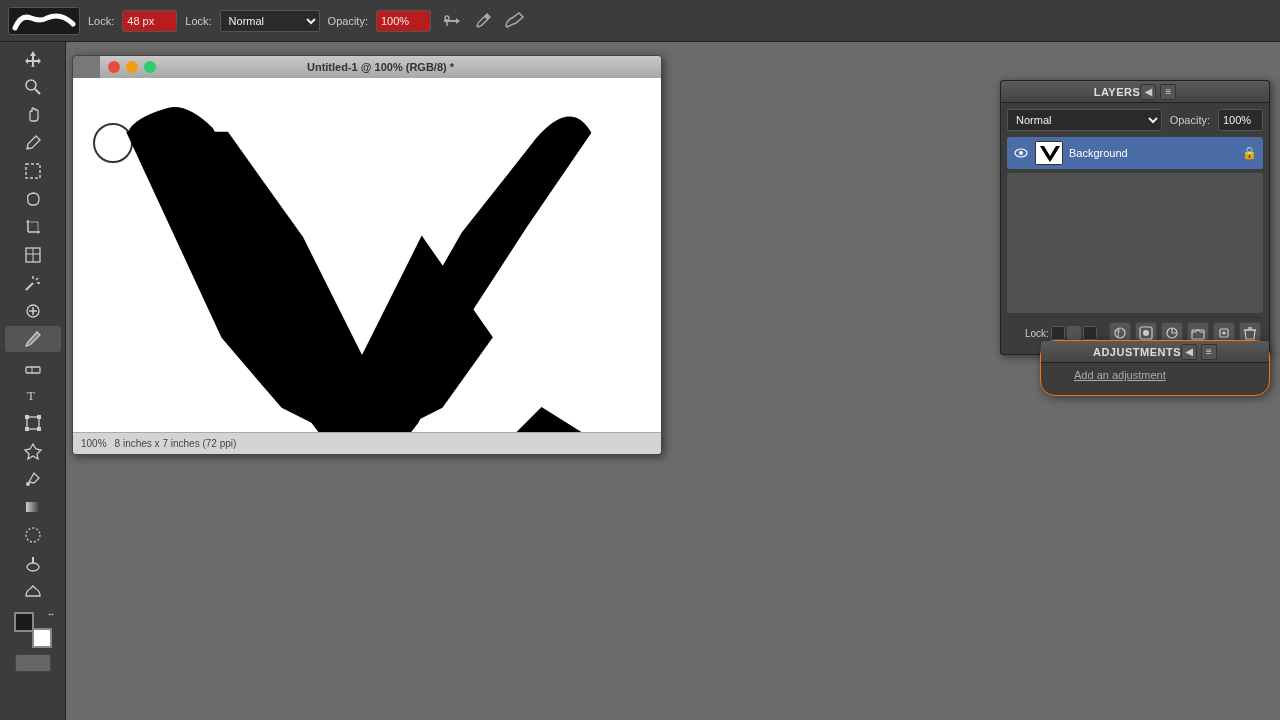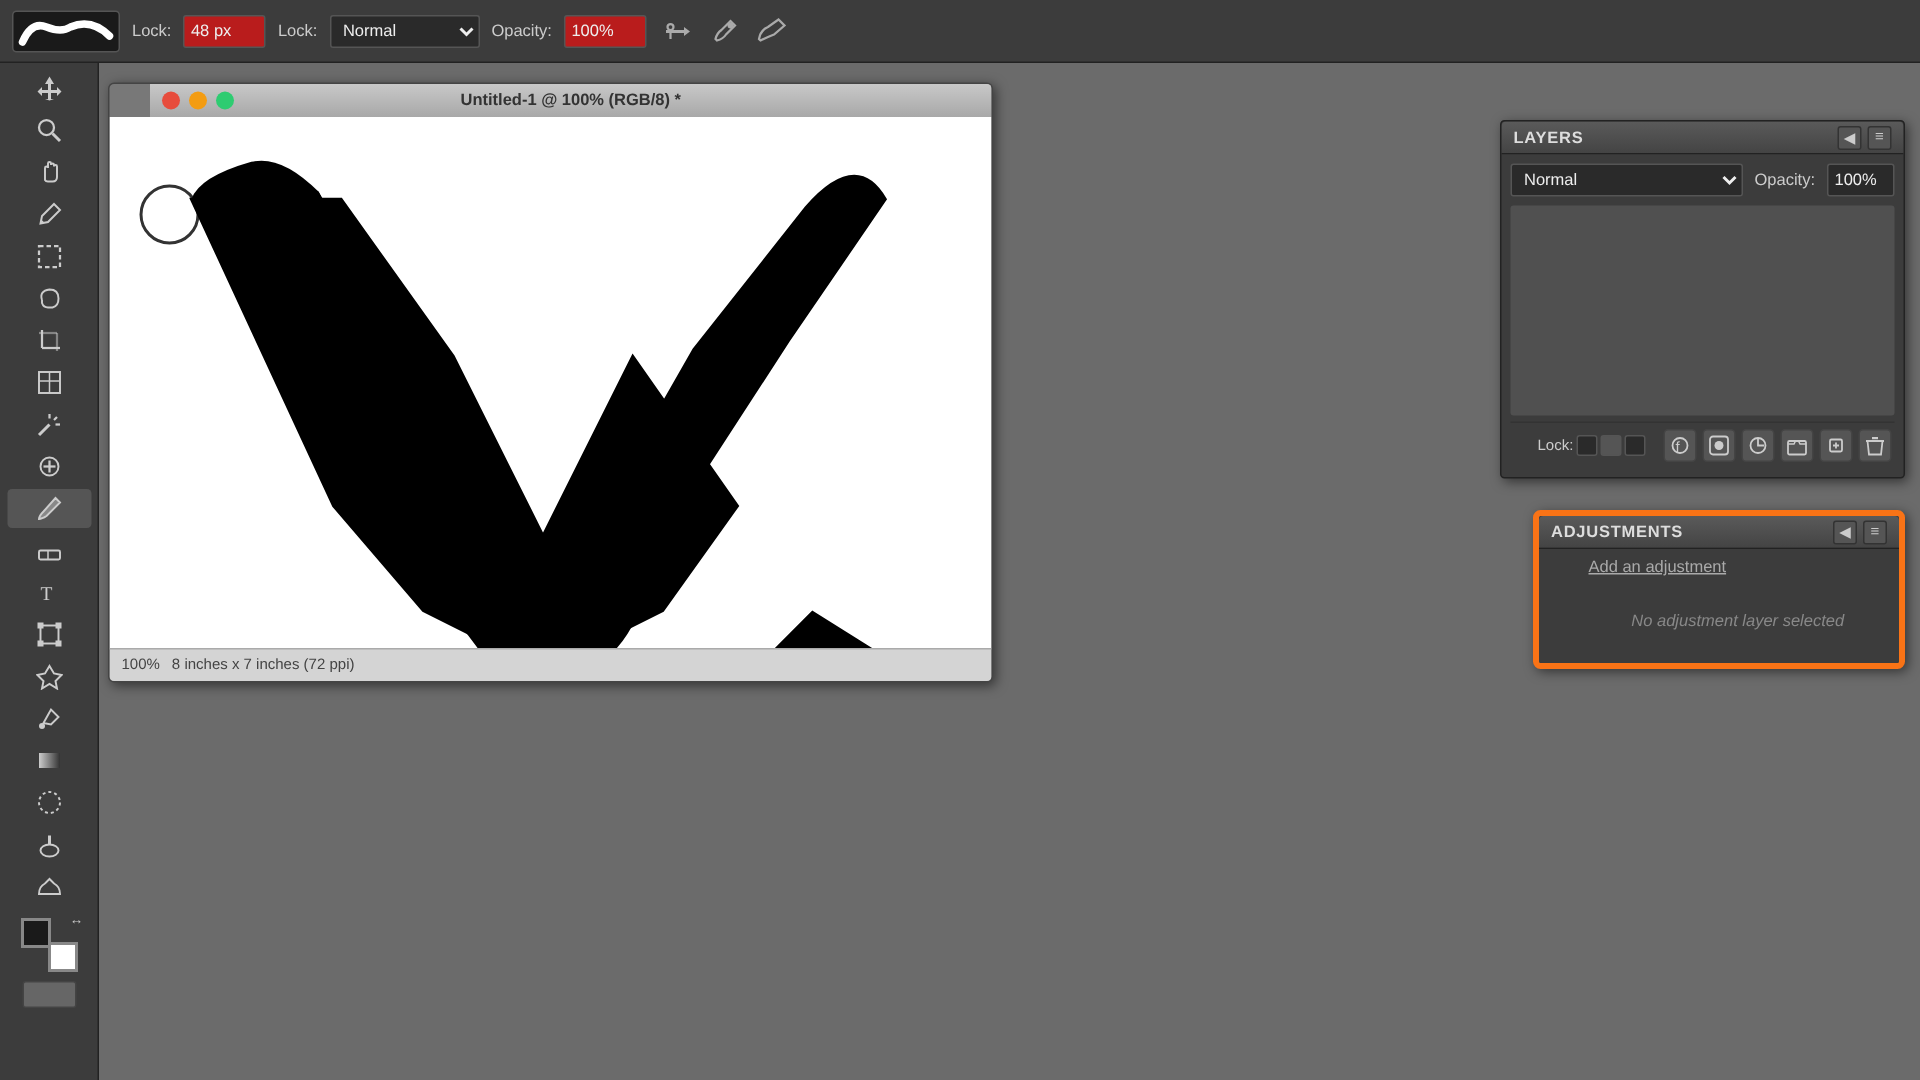--- a/index.html
+++ b/index.html
@@ -211,21 +211,21 @@
       border: 1px solid #222;
       border-radius: 3px;
       box-shadow: 2px 2px 8px rgba(0,0,0,0.5);
     }
 
     .panel-header {
       height: 22px;
       background: linear-gradient(to bottom, #5a5a5a, #444);
       display: flex;
       align-items: center;
-      justify-content: space-between;
+      justify-content: center;
       padding: 0 8px;
       border-bottom: 1px solid #222;
       border-radius: 3px 3px 0 0;
     }
 
     .panel-title {
       font-size: 11px;
       font-weight: bold;
       color: #ddd;
       letter-spacing: 0.5px;
@@ -378,24 +378,24 @@
       border: 1px solid #555;
       border-radius: 2px;
       cursor: pointer;
     }
 
     
     #adjustments-panel {
       position: absolute;
       top: 340px;
       right: 10px;
-      width: 248px;
+      width: 230px;
       background: #3c3c3c;
-      border: 4px solid #f97316;
-      border-radius: 5px;
+      border: 1px solid #f97316;
+      border-radius: 15px;
       box-shadow: 2px 2px 8px rgba(0,0,0,0.5);
     }
 
     .adj-content {
       padding: 6px 8px;
       margin-left: 25px;
     }
 
     .adj-add-row {
       margin-bottom: 8px;
@@ -715,20 +715,36 @@
     <div class="layer-mode-row">
       <select class="layer-mode-select">
         <option>Normal</option>
         <option>Multiply</option>
         <option>Screen</option>
       </select>
       <span class="opacity-label">Opacity:</span>
       <input class="opacity-input" type="text" value="100%" style="">
     </div>
 
+    <div class="layer-row">
+      <div class="layer-eye">
+        <svg width="14" height="10" viewBox="0 0 14 10" fill="none">
+          <ellipse cx="7" cy="5" rx="6" ry="4" stroke="white" stroke-width="1.2"></ellipse>
+          <circle cx="7" cy="5" r="2" fill="white"></circle>
+        </svg>
+      </div>
+      <div class="layer-thumb">
+        <svg width="28" height="24" viewBox="0 0 28 24" xmlns="http://www.w3.org/2000/svg">
+          <rect width="28" height="24" fill="white"></rect>
+          <path d="M4 4 L10 14 L14 20 L18 14 L24 4 L20 4 L14 14 L8 4 Z" fill="black"></path>
+        </svg>
+      </div>
+      <span class="layer-name">Background</span>
+      <div class="layer-lock">🔒</div>
+    </div>
 
     <div class="layers-empty-area"></div>
 
     <div class="layer-bottom-bar">
       <div style="display:flex;align-items:center;gap:2px;flex:1;">
         <span class="lock-label">Lock:</span>
         <div class="lock-cb"></div>
         <div class="lock-cb" style="background:#555;"></div>
         <div class="lock-cb"></div>
       </div>
@@ -779,15 +795,14 @@
     <span class="panel-title">ADJUSTMENTS</span>
     <div class="panel-controls">
       <div class="panel-ctrl-btn">◀</div>
       <div class="panel-ctrl-btn">≡</div>
     </div>
   </div>
   <div class="adj-content">
     <div class="adj-add-row">
       <span class="adj-add-text">Add an adjustment</span>
     </div>
-    <div class="adj-no-selection">No adjustment layer selected</div>
   </div>
 </div>
 
 </body></html>

